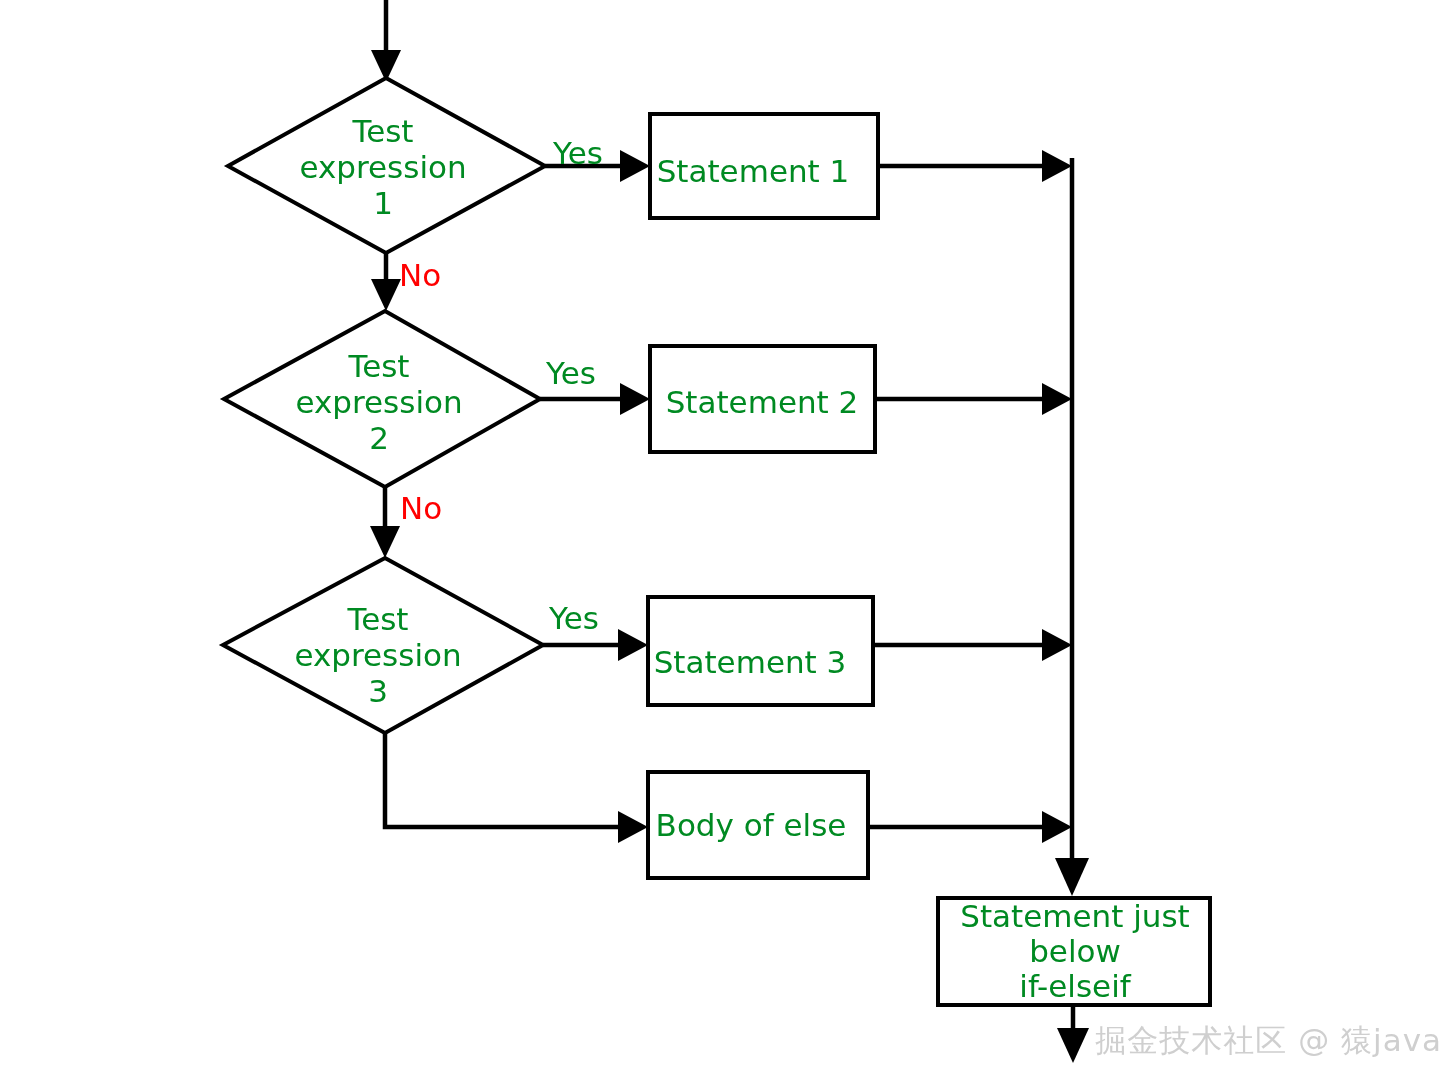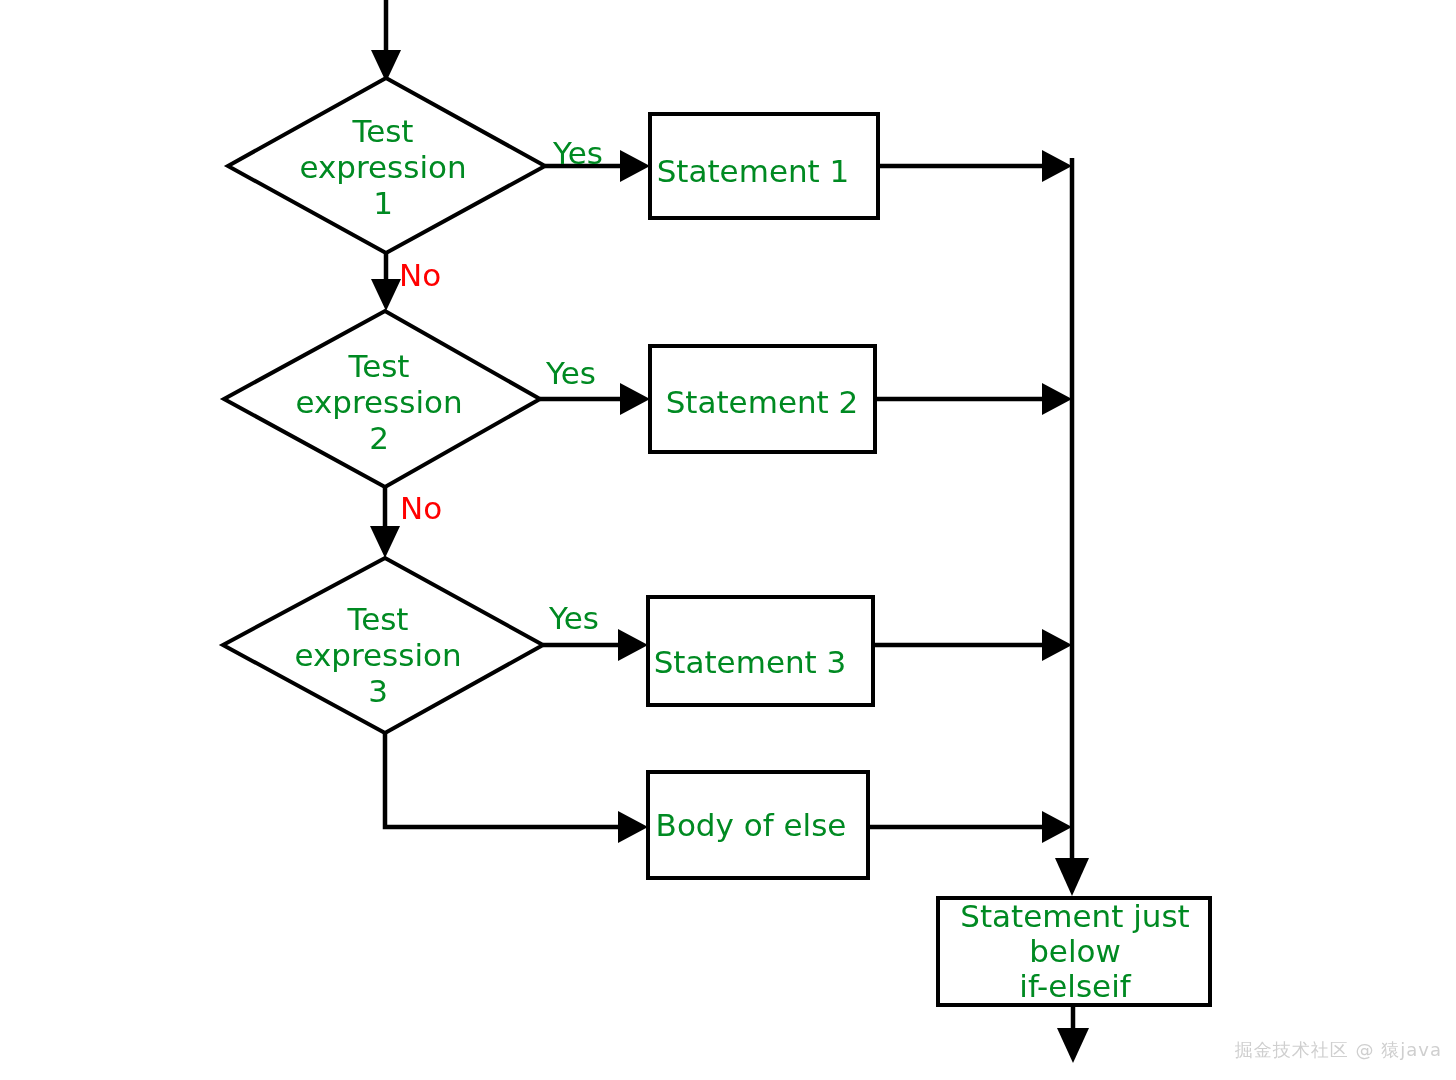--- a/index.html
+++ b/index.html
@@ -77,21 +77,21 @@
     font-size: 31px;
     text-anchor: start;
     dominant-baseline: middle;
   }
   .watermark-text {
     position: absolute;
     right: 14px;
     bottom: 18px;
     color: #cfcfcf;
     font-family: "DejaVu Sans", sans-serif;
-    font-size: 18px;
+    font-size: 31px;
     letter-spacing: 1px;
     white-space: nowrap;
     user-select: none;
   }
 </style>
 </head>
 <body>
 
 <div id="flowchart-root">
 

